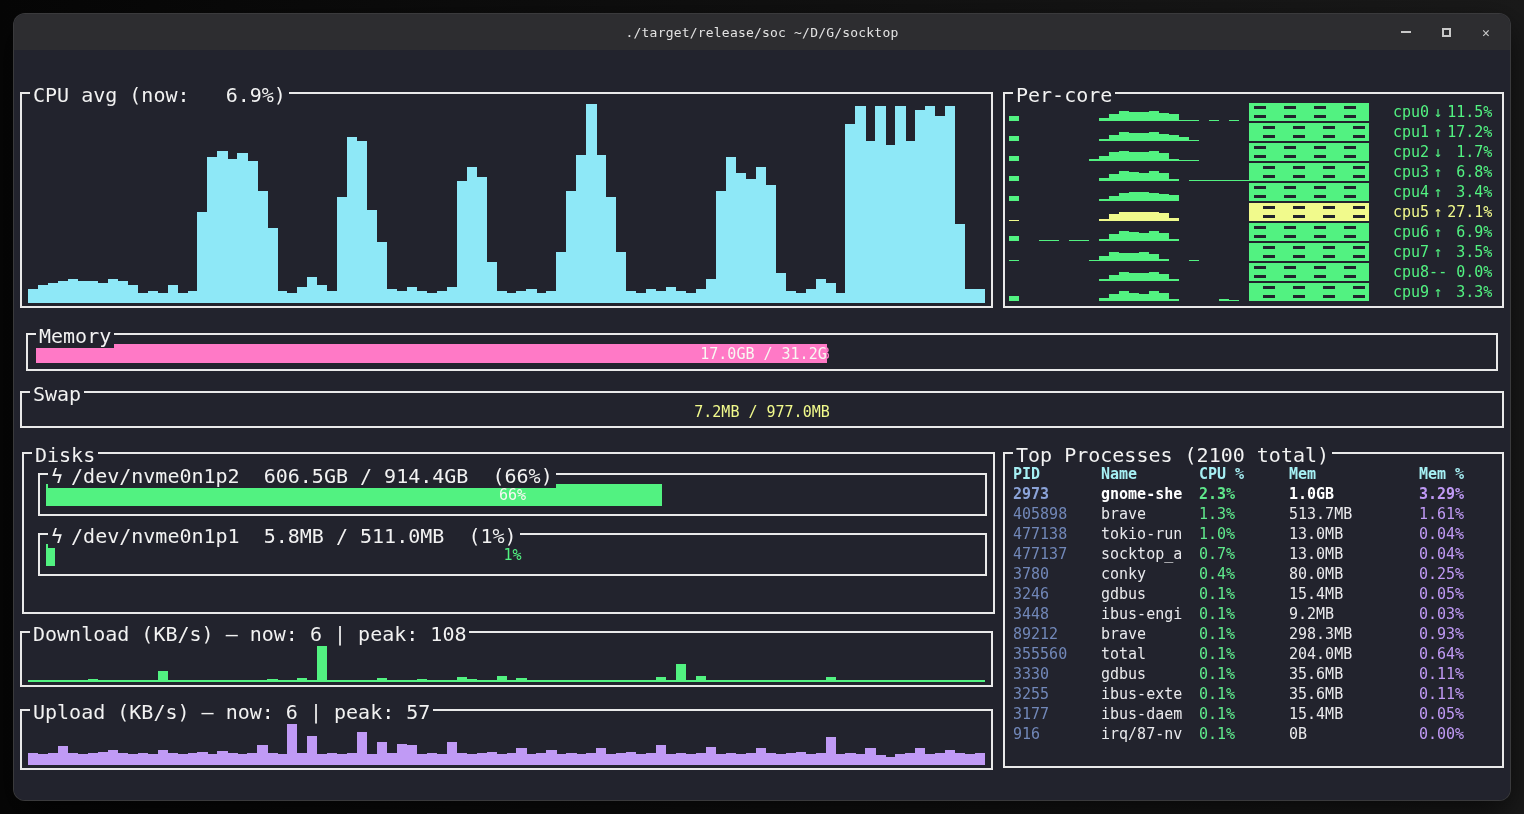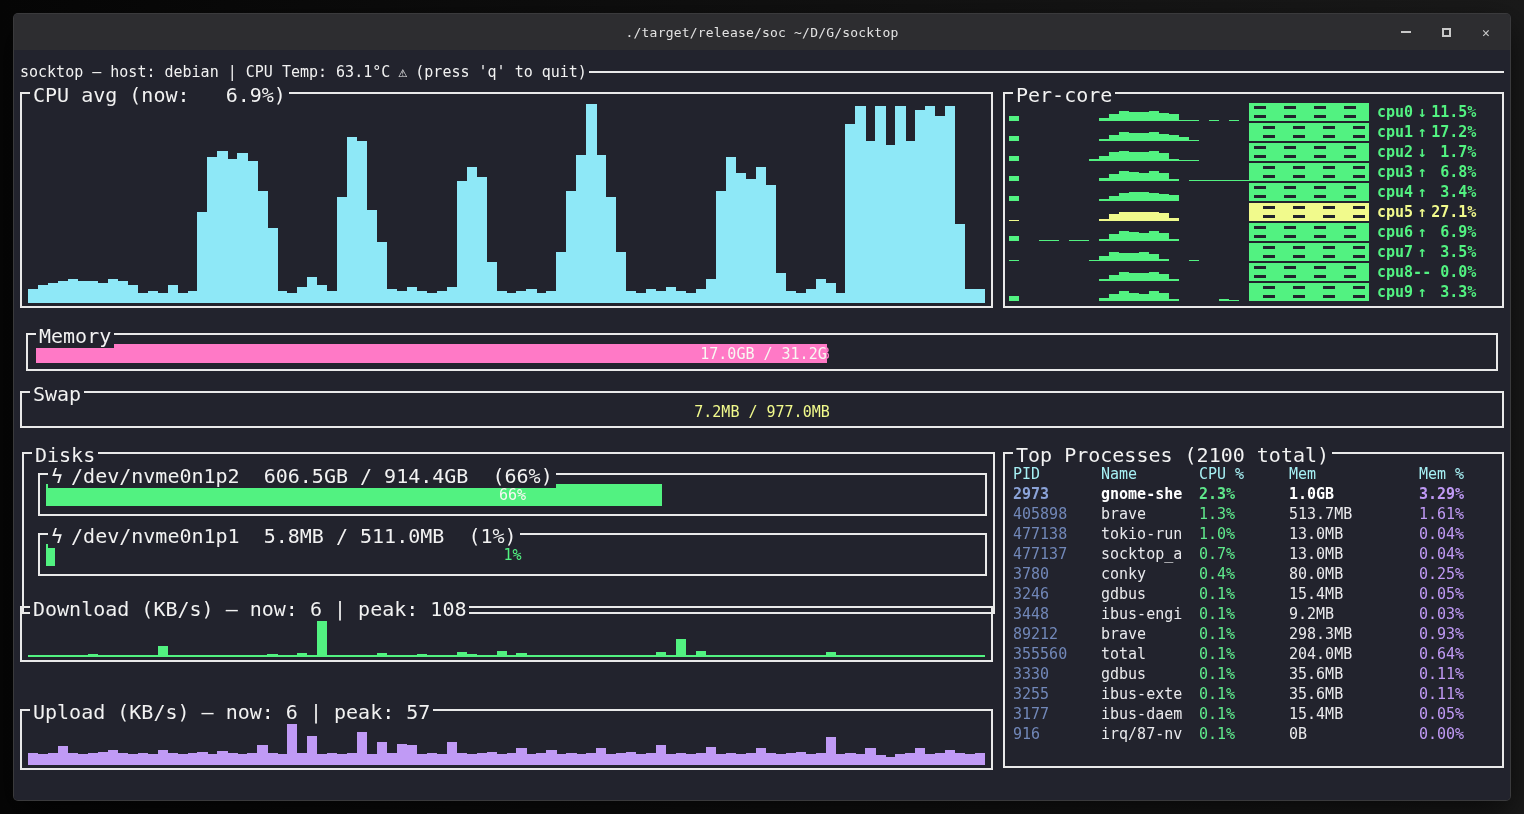--- a/index.html
+++ b/index.html
@@ -5,21 +5,21 @@
   :root{
     --bg:#22232d; --fg:#f2f2f2; --border:#e9e9e9;
     --cyan:#8ee8f7; --green:#52f281; --yellow:#f1fa8c;
     --pink:#ff79c6; --purple:#c09af5; --slate:#7187b8; --hcyan:#a6f0f4;
   }
   *{box-sizing:border-box;margin:0;padding:0}
   html,body{width:1524px;height:814px;overflow:hidden}
   body{background:linear-gradient(90deg,#060606,#1a1a1a);
        font-family:"DejaVu Sans Mono","Liberation Mono",monospace;color:var(--fg)}
   .window{position:absolute;left:14px;top:14px;width:1496px;height:786px;
-          border-radius:4px;overflow:hidden;background:var(--bg);
+          border-radius:11px;overflow:hidden;background:var(--bg);
           box-shadow:0 0 0 1px #3a3a3c,0 12px 34px rgba(0,0,0,.65)}
   .titlebar{position:relative;height:36px;background:#2d2d30;display:flex;
             align-items:center;justify-content:center}
   .wtitle{font-size:13px;color:#e3e3e3;letter-spacing:.2px}
   .controls{position:absolute;right:16px;top:0;height:36px;display:flex;
             align-items:center;gap:24px}
   .ctl{display:inline-flex;align-items:center;justify-content:center;width:16px;
        height:16px;color:#c9c9c9;cursor:pointer}
   .ctl.min i{display:block;width:10px;height:2px;background:#c9c9c9}
   .ctl.max i{display:block;width:9px;height:9px;border:2px solid #c9c9c9}
@@ -32,21 +32,21 @@
   .hline{flex:1;height:2px;background:var(--border);margin-left:2px}
   .panel{position:absolute;border:2px solid var(--border)}
   .ptitle{position:absolute;top:-11px;left:8px;background:var(--bg);padding:0 3px;
           white-space:pre;font-size:20px;z-index:2;display:inline-flex;gap:8px}
   .chart{position:absolute;left:6px;right:6px;top:6px;bottom:3px}
   .chart svg{display:block;width:100%;height:100%}
   
   .corerows{position:absolute;left:4px;right:4px;top:8px;bottom:4px}
   .corerow{height:20px;display:flex;align-items:center}
   .corerow svg.spark{display:block;width:360px;height:18px;flex:0 0 360px}
-  .corelab{margin-left:8px;font-weight:bold;color:var(--green);white-space:pre;
+  .corelab{margin-left:24px;font-weight:normal;color:var(--green);white-space:pre;
            display:inline-flex}
   .corelab.hl{color:var(--yellow)}
   .corelab .cname{width:4ch}
   .corelab .cdir{width:2ch;text-align:center}
   .corelab .cpct{width:5ch;text-align:right}
   
   .gauge{position:absolute;overflow:hidden}
   .g-out{position:absolute;inset:0;display:flex;align-items:center;
          justify-content:center;white-space:pre;z-index:0}
   .g-fill{position:absolute;left:0;top:0;bottom:0;overflow:hidden;z-index:1}
@@ -55,34 +55,34 @@
   .g-mem{left:8px;right:8px;top:9px;height:19px}
   .g-disk{left:6px;right:6px;top:9px;bottom:8px}
   
   .subpanel{position:absolute;left:14px;right:6px;height:43px;
             border:2px solid var(--border)}
   
   .ptable{position:absolute;left:0;right:0;top:10px;bottom:2px;overflow:hidden}
   .prow{display:grid;grid-template-columns:88px 98px 90px 130px 1fr;
         padding-left:8px;height:20px;line-height:20px;white-space:pre}
   .prow span{overflow:hidden}
-  .phead span{color:var(--hcyan);font-weight:normal}
+  .phead span{color:var(--hcyan);font-weight:bold}
   .pid{color:var(--slate)} .pname{color:#e9e9ec} .pcpu{color:#5fe98c}
   .pmem{color:#e9e9ec} .pmempct{color:var(--purple)}
   .pfirst span{font-weight:bold}
   .pfirst .pname,.pfirst .pmem{color:#ffffff}
   .pfirst .pid{color:#8ba3d8}
   
   #p-cpu  {left:6px;  top:42px;  width:973px;  height:216px}
   #p-core {left:989px;top:42px;  width:501px;  height:216px}
   #p-mem  {left:12px;  top:283px; width:1472px; height:38px}
   #p-swap {left:6px;  top:341px; width:1484px; height:37px}
   #p-disks{left:8px;  top:402px; width:973px;  height:162px}
   #p-proc {left:989px;top:402px; width:501px;  height:316px}
-  #p-down {left:6px;  top:556px; width:973px;  height:56px}
+  #p-down {left:6px;  top:581px; width:973px;  height:56px}
   #p-up   {left:6px;  top:659px; width:973px;  height:61px}
   #d1{top:19px} #d2{top:79px}
   #p-down .chart,#p-up .chart{top:8px}
 </style>
 </head>
 <body>
 
 <div class="desktop">
   <div class="window">
     <div class="titlebar">
@@ -93,26 +93,20 @@
           </span>
         <span class="ctl max">
             <i></i>
           </span>
         <span class="ctl close">✕</span>
       </div>
     </div>
 
     <div class="term">
 
-      <div class="hdr">
-        <span>socktop — host: debian | CPU Temp: 63.1°C</span>
-        <span class="warn">⚠</span>
-        <span>(press 'q' to quit)</span>
-        <span class="hline"></span>
-      </div>
 
       <div class="panel" id="p-cpu">
         <span class="ptitle">CPU avg (now:   6.9%)</span>
         <div class="chart">
             <svg viewBox="0 0 96 100" preserveAspectRatio="none" shape-rendering="crispEdges" width="100%" height="100%">
               <rect x="0" y="93" width="1.03" height="7.000000000000001" fill="#8ee8f7"></rect>
               <rect x="1" y="91" width="1.03" height="9" fill="#8ee8f7"></rect>
               <rect x="2" y="90" width="1.03" height="10" fill="#8ee8f7"></rect>
               <rect x="3" y="89" width="1.03" height="11" fill="#8ee8f7"></rect>
               <rect x="4" y="88" width="1.03" height="12" fill="#8ee8f7"></rect>

